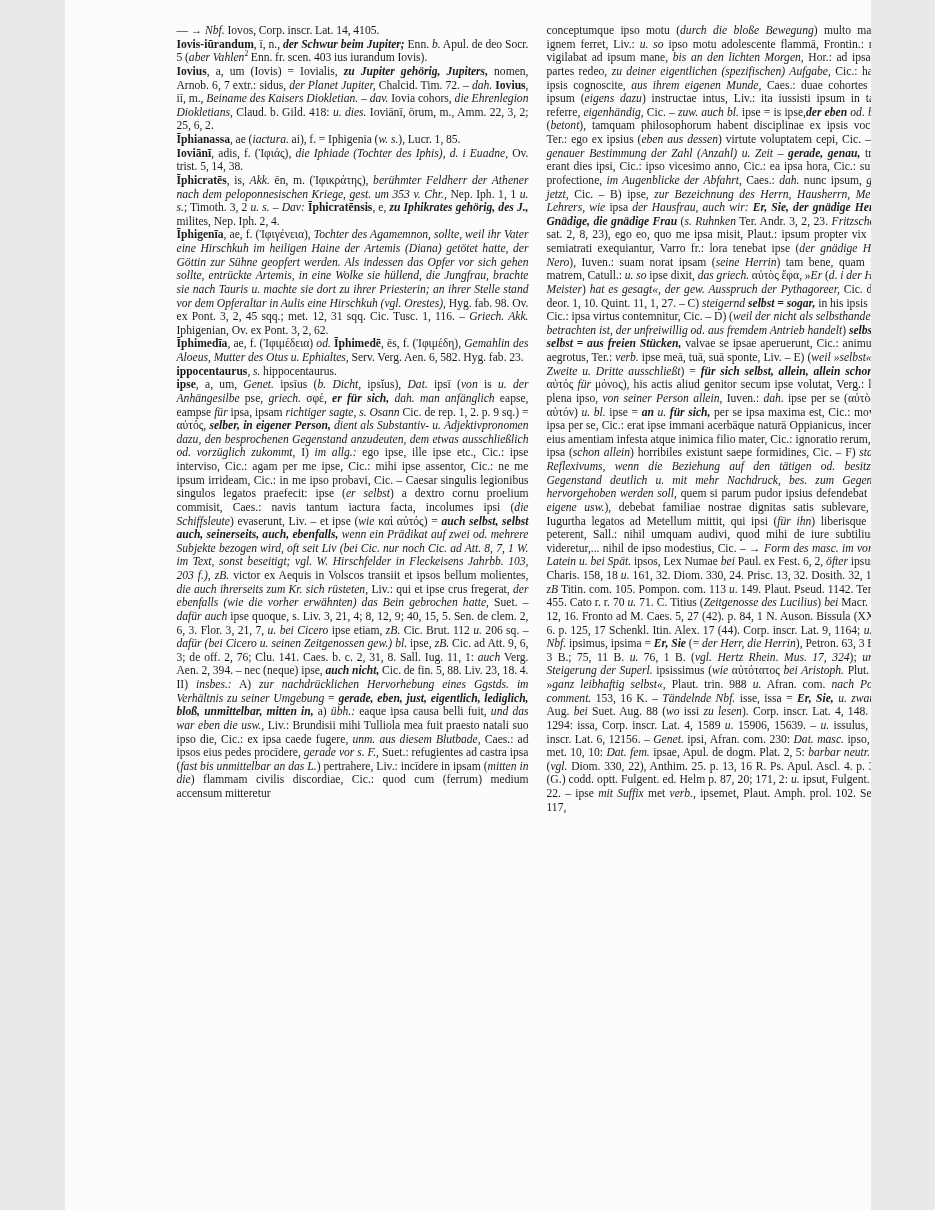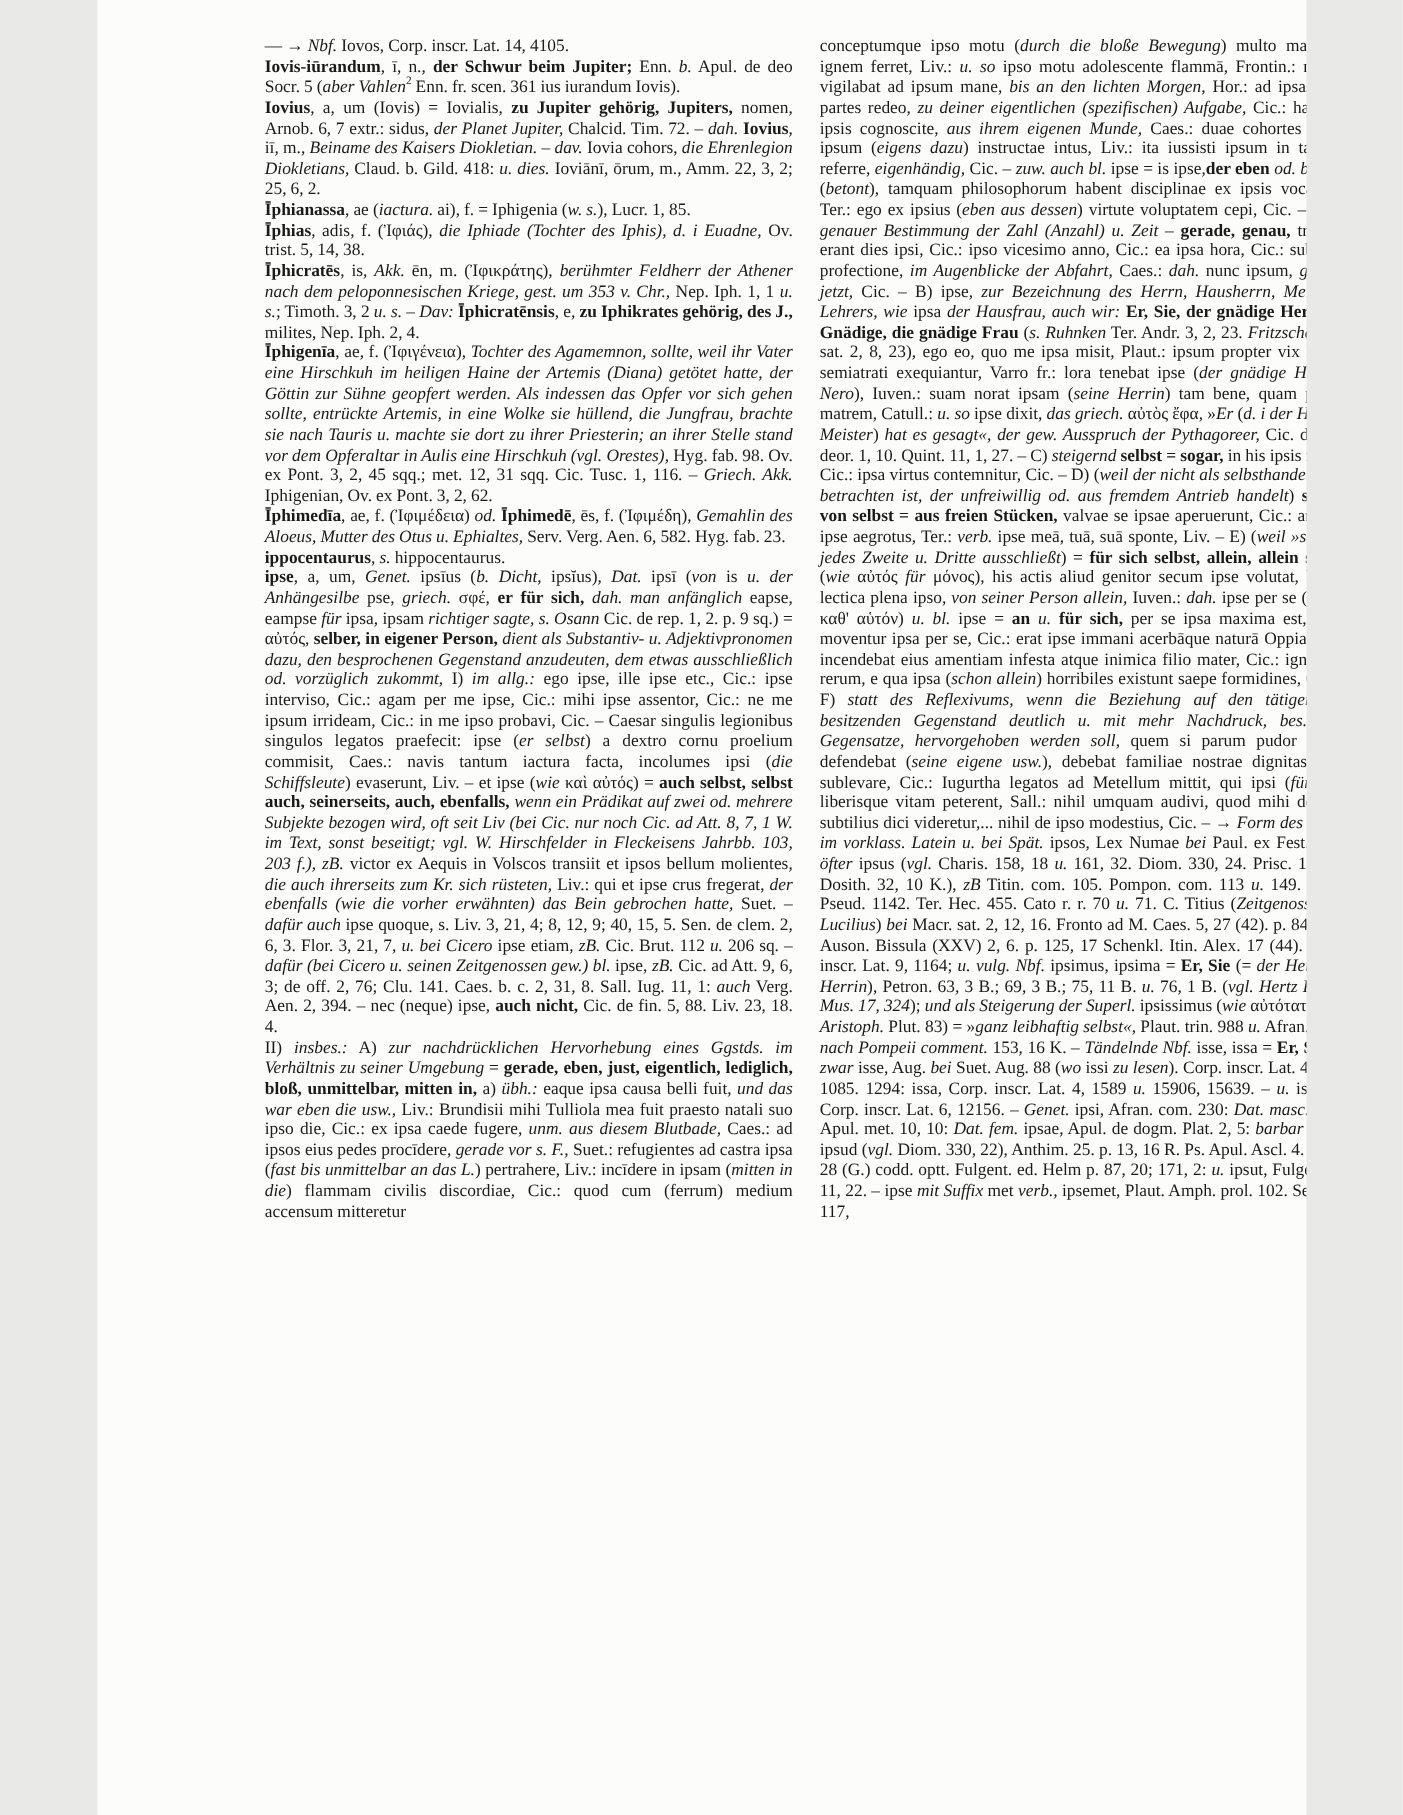--- a/index.html
+++ b/index.html
@@ -32,43 +32,43 @@
   p.entry {
     margin: 0;
     padding: 0;
     font-size: 11.6px;
     line-height: 13.62px;
     text-align: justify;
     word-spacing: -0.2px;
   }
   .f-b  { font-weight: 700; margin-top: 12px; }
   .f-i  { font-style: italic; }
-  .f-bi { font-weight: 700; }
+  .f-bi { font-weight: 700; font-style: italic; }
   .f-sup { vertical-align: super; font-size: 7.5px; line-height: 0; }
   .page-number {
     position: absolute;
     left: 872px;
     top: 1170px;
     width: 40px;
     text-align: right;
     font-size: 14px;
     line-height: 13px;
   }
 </style>
 </head>
 <body>
 
 <div class="page">
   <div class="columns">
     <div class="col" id="col-left">
         <p class="entry"><span>— → </span><span class="f-i">Nbf.</span><span> Iovos, Corp. inscr. Lat. 14, 4105.</span></p>
-        <p class="entry"><span class="f-b">Iovis-iūrandum</span><span>, ī, n., </span><span class="f-bi">der Schwur beim Jupiter;</span><span> Enn. </span><span class="f-i">b.</span><span> Apul. de deo Socr. 5 (</span><span class="f-i">aber Vahlen</span><span class="f-sup">2</span><span> Enn. fr. scen. 361 ius iurandum Iovis).</span></p>
+        <p class="entry"><span class="f-b">Iovis-iūrandum</span><span>, ī, n., </span><span class="f-bi">der Schwur beim Jupiter;</span><span> Enn. </span><span class="f-i">b.</span><span> Apul. de deo Socr. 5 (</span><span class="f-i">aber Vahlen</span><span class="f-sup">2</span><span> Enn. fr. scen. 403 ius iurandum Iovis).</span></p>
         <p class="entry"><span class="f-b">Iovius</span><span>, a, um (Iovis) = Iovialis, </span><span class="f-bi">zu Jupiter gehörig, Jupiters,</span><span> nomen, Arnob. 6, 7 extr.: sidus, </span><span class="f-i">der Planet Jupiter,</span><span> Chalcid. Tim. 72. – </span><span class="f-i">dah.</span><span> </span><span class="f-b">Iovius</span><span>, iī, m., </span><span class="f-i">Beiname des Kaisers Diokletian.</span><span> – </span><span class="f-i">dav.</span><span> Iovia cohors, </span><span class="f-i">die Ehrenlegion Diokletians,</span><span> Claud. b. Gild. 418: </span><span class="f-i">u. dies.</span><span> Ioviānī, ōrum, m., Amm. 22, 3, 2; 25, 6, 2.</span></p>
         <p class="entry"><span class="f-b">Īphianassa</span><span>, ae (</span><span class="f-i">iactura.</span><span> ai), f. = Iphigenia (</span><span class="f-i">w. s.</span><span>), Lucr. 1, 85.</span></p>
-        <p class="entry"><span class="f-b">Īphias</span><span>, adis, f. (Ἰφιάς), </span><span class="f-i">die Iphiade (Tochter des Iphis), d. i Euadne,</span><span> Ov. trist. 5, 14, 38.</span></p>
+        <p class="entry"><span class="f-b">Ioviānī</span><span>, adis, f. (Ἰφιάς), </span><span class="f-i">die Iphiade (Tochter des Iphis), d. i Euadne,</span><span> Ov. trist. 5, 14, 38.</span></p>
         <p class="entry"><span class="f-b">Īphicratēs</span><span>, is, </span><span class="f-i">Akk.</span><span> ēn, m. (Ἰφικράτης), </span><span class="f-i">berühmter Feldherr der Athener nach dem peloponnesischen Kriege, gest. um 353 v. Chr.,</span><span> Nep. Iph. 1, 1 </span><span class="f-i">u. s.</span><span>; Timoth. 3, 2 </span><span class="f-i">u. s.</span><span> – </span><span class="f-i">Dav:</span><span> </span><span class="f-b">Īphicratēnsis</span><span>, e, </span><span class="f-bi">zu Iphikrates gehörig, des J.,</span><span> milites, Nep. Iph. 2, 4.</span></p>
         <p class="entry"><span class="f-b">Īphigenīa</span><span>, ae, f. (Ἰφιγένεια), </span><span class="f-i">Tochter des Agamemnon, sollte, weil ihr Vater eine Hirschkuh im heiligen Haine der Artemis (Diana) getötet hatte, der Göttin zur Sühne geopfert werden. Als indessen das Opfer vor sich gehen sollte, entrückte Artemis, in eine Wolke sie hüllend, die Jungfrau, brachte sie nach Tauris u. machte sie dort zu ihrer Priesterin; an ihrer Stelle stand vor dem Opferaltar in Aulis eine Hirschkuh (vgl. Orestes),</span><span> Hyg. fab. 98. Ov. ex Pont. 3, 2, 45 sqq.; met. 12, 31 sqq. Cic. Tusc. 1, 116. – </span><span class="f-i">Griech. Akk.</span><span> Iphigenian, Ov. ex Pont. 3, 2, 62.</span></p>
         <p class="entry"><span class="f-b">Īphimedīa</span><span>, ae, f. (Ἰφιμέδεια) </span><span class="f-i">od.</span><span> </span><span class="f-b">Īphimedē</span><span>, ēs, f. (Ἰφιμέδη), </span><span class="f-i">Gemahlin des Aloeus, Mutter des Otus u. Ephialtes,</span><span> Serv. Verg. Aen. 6, 582. Hyg. fab. 23.</span></p>
         <p class="entry"><span class="f-b">ippocentaurus</span><span>, </span><span class="f-i">s.</span><span> hippocentaurus.</span></p>
         <p class="entry"><span class="f-b">ipse</span><span>, a, um, </span><span class="f-i">Genet.</span><span> ipsīus (</span><span class="f-i">b. Dicht,</span><span> ipsĭus), </span><span class="f-i">Dat.</span><span> ipsī (</span><span class="f-i">von</span><span> is </span><span class="f-i">u. der Anhängesilbe</span><span> pse, </span><span class="f-i">griech.</span><span> σφέ, </span><span class="f-bi">er für sich,</span><span> </span><span class="f-i">dah. man anfänglich</span><span> eapse, eampse </span><span class="f-i">für</span><span> ipsa, ipsam </span><span class="f-i">richtiger sagte, s. Osann</span><span> Cic. de rep. 1, 2. p. 9 sq.) = αὐτός, </span><span class="f-bi">selber, in eigener Person,</span><span> </span><span class="f-i">dient als Substantiv- u. Adjektivpronomen dazu, den besprochenen Gegenstand anzudeuten, dem etwas ausschließlich od. vorzüglich zukommt,</span><span> I) </span><span class="f-i">im allg.:</span><span> ego ipse, ille ipse etc., Cic.: ipse interviso, Cic.: agam per me ipse, Cic.: mihi ipse assentor, Cic.: ne me ipsum irrideam, Cic.: in me ipso probavi, Cic. – Caesar singulis legionibus singulos legatos praefecit: ipse (</span><span class="f-i">er selbst</span><span>) a dextro cornu proelium commisit, Caes.: navis tantum iactura facta, incolumes ipsi (</span><span class="f-i">die Schiffsleute</span><span>) evaserunt, Liv. – et ipse (</span><span class="f-i">wie</span><span> καὶ αὐτός) = </span><span class="f-bi">auch selbst, selbst auch, seinerseits, auch, ebenfalls,</span><span> </span><span class="f-i">wenn ein Prädikat auf zwei od. mehrere Subjekte bezogen wird, oft seit Liv (bei Cic. nur noch Cic. ad Att. 8, 7, 1 W. im Text, sonst beseitigt; vgl. W. Hirschfelder in Fleckeisens Jahrbb. 103, 203 f.), zB.</span><span> victor ex Aequis in Volscos transiit et ipsos bellum molientes, </span><span class="f-i">die auch ihrerseits zum Kr. sich rüsteten,</span><span> Liv.: qui et ipse crus fregerat, </span><span class="f-i">der ebenfalls (wie die vorher erwähnten) das Bein gebrochen hatte,</span><span> Suet. – </span><span class="f-i">dafür auch</span><span> ipse quoque, s. Liv. 3, 21, 4; 8, 12, 9; 40, 15, 5. Sen. de clem. 2, 6, 3. Flor. 3, 21, 7, </span><span class="f-i">u. bei Cicero</span><span> ipse etiam, </span><span class="f-i">zB.</span><span> Cic. Brut. 112 </span><span class="f-i">u.</span><span> 206 sq. – </span><span class="f-i">dafür (bei Cicero u. seinen Zeitgenossen gew.) bl.</span><span> ipse, </span><span class="f-i">zB.</span><span> Cic. ad Att. 9, 6, 3; de off. 2, 76; Clu. 141. Caes. b. c. 2, 31, 8. Sall. Iug. 11, 1: </span><span class="f-i">auch</span><span> Verg. Aen. 2, 394. – nec (neque) ipse, </span><span class="f-bi">auch nicht,</span><span> Cic. de fin. 5, 88. Liv. 23, 18. 4.</span></p>
         <p class="entry"><span>II) </span><span class="f-i">insbes.:</span><span> A) </span><span class="f-i">zur nachdrücklichen Hervorhebung eines Ggstds. im Verhältnis zu seiner Umgebung</span><span> = </span><span class="f-bi">gerade, eben, just, eigentlich, lediglich, bloß, unmittelbar, mitten in,</span><span> a) </span><span class="f-i">übh.:</span><span> eaque ipsa causa belli fuit, </span><span class="f-i">und das war eben die usw.,</span><span> Liv.: Brundisii mihi Tulliola mea fuit praesto natali suo ipso die, Cic.: ex ipsa caede fugere, </span><span class="f-i">unm. aus diesem Blutbade,</span><span> Caes.: ad ipsos eius pedes procīdere, </span><span class="f-i">gerade vor s. F.,</span><span> Suet.: refugientes ad castra ipsa (</span><span class="f-i">fast bis unmittelbar an das L.</span><span>) pertrahere, Liv.: incīdere in ipsam (</span><span class="f-i">mitten in die</span><span>) flammam civilis discordiae, Cic.: quod cum (ferrum) medium accensum mitteretur</span></p>
       </div>
     <div class="col" id="col-right">
         <p class="entry"><span>conceptumque ipso motu (</span><span class="f-i">durch die bloße Bewegung</span><span>) multo maiorem ignem ferret, Liv.: </span><span class="f-i">u. so</span><span> ipso motu adolescente flammā, Frontin.: noctes vigilabat ad ipsum mane, </span><span class="f-i">bis an den lichten Morgen,</span><span> Hor.: ad ipsas tuas partes redeo, </span><span class="f-i">zu deiner eigentlichen (spezifischen) Aufgabe,</span><span> Cic.: haec ab ipsis cognoscite, </span><span class="f-i">aus ihrem eigenen Munde,</span><span> Caes.: duae cohortes ad id ipsum (</span><span class="f-i">eigens dazu</span><span>) instructae intus, Liv.: ita iussisti ipsum in tabulas referre, </span><span class="f-i">eigenhändig,</span><span> Cic. – </span><span class="f-i">zuw. auch bl.</span><span> ipse = is ipse,</span><span class="f-bi">der eben</span><span> </span><span class="f-i">od. bl.</span><span> </span><span class="f-bi">der</span><span> (</span><span class="f-i">betont</span><span>), tamquam philosophorum habent disciplinae ex ipsis vocabula, Ter.: ego ex ipsius (</span><span class="f-i">eben aus dessen</span><span>) virtute voluptatem cepi, Cic. – b) </span><span class="f-i">zu genauer Bestimmung der Zahl (Anzahl) u. Zeit</span><span> – </span><span class="f-bi">gerade, genau,</span><span> triginta erant dies ipsi, Cic.: ipso vicesimo anno, Cic.: ea ipsa hora, Cic.: sub ipsa profectione, </span><span class="f-i">im Augenblicke der Abfahrt,</span><span> Caes.: </span><span class="f-i">dah.</span><span> nunc ipsum, </span><span class="f-i">gerade jetzt,</span><span> Cic. – B) ipse, </span><span class="f-i">zur Bezeichnung des Herrn, Hausherrn, Meisters, Lehrers, wie</span><span> ipsa </span><span class="f-i">der Hausfrau, auch wir:</span><span> </span><span class="f-bi">Er, Sie, der gnädige Herr, die Gnädige, die gnädige Frau</span><span> (</span><span class="f-i">s. Ruhnken</span><span> Ter. Andr. 3, 2, 23. </span><span class="f-i">Fritzsche</span><span> Hor. sat. 2, 8, 23), ego eo, quo me ipsa misit, Plaut.: ipsum propter vix liberti semiatrati exequiantur, Varro fr.: lora tenebat ipse (</span><span class="f-i">der gnädige Herr = Nero</span><span>), Iuven.: suam norat ipsam (</span><span class="f-i">seine Herrin</span><span>) tam bene, quam puella matrem, Catull.: </span><span class="f-i">u. so</span><span> ipse dixit, </span><span class="f-i">das griech.</span><span> αὐτὸς ἔφα, »</span><span class="f-i">Er</span><span> (</span><span class="f-i">d. i der Herr u. Meister</span><span>) </span><span class="f-i">hat es gesagt«,</span><span> </span><span class="f-i">der gew. Ausspruch der Pythagoreer,</span><span> Cic. de nat. deor. 1, 10. Quint. 11, 1, 27. – C) </span><span class="f-i">steigernd</span><span> </span><span class="f-bi">selbst = sogar,</span><span> in his ipsis rebus, Cic.: ipsa virtus contemnitur, Cic. – D) (</span><span class="f-i">weil der nicht als selbsthandelnd zu betrachten ist, der unfreiwillig od. aus fremdem Antrieb handelt</span><span>) </span><span class="f-bi">selbst, von selbst = aus freien Stücken,</span><span> valvae se ipsae aperuerunt, Cic.: animus ipse aegrotus, Ter.: </span><span class="f-i">verb.</span><span> ipse meā, tuā, suā sponte, Liv. – E) (</span><span class="f-i">weil »selbst« jedes Zweite u. Dritte ausschließt</span><span>) = </span><span class="f-bi">für sich selbst, allein, allein schon</span><span> (</span><span class="f-i">wie</span><span> αὐτός </span><span class="f-i">für</span><span> μόνος), his actis aliud genitor secum ipse volutat, Verg.: lectica plena ipso, </span><span class="f-i">von seiner Person allein,</span><span> Iuven.: </span><span class="f-i">dah.</span><span> ipse per se (αὐτὸς καθ' αὑτόν) </span><span class="f-i">u. bl.</span><span> ipse = </span><span class="f-bi">an</span><span> </span><span class="f-i">u.</span><span> </span><span class="f-bi">für sich,</span><span> per se ipsa maxima est, Cic.: moventur ipsa per se, Cic.: erat ipse immani acerbāque naturā Oppianicus, incendebat eius amentiam infesta atque inimica filio mater, Cic.: ignoratio rerum, e qua ipsa (</span><span class="f-i">schon allein</span><span>) horribiles existunt saepe formidines, Cic. – F) </span><span class="f-i">statt des Reflexivums, wenn die Beziehung auf den tätigen od. besitzenden Gegenstand deutlich u. mit mehr Nachdruck, bes. zum Gegensatze, hervorgehoben werden soll,</span><span> quem si parum pudor ipsius defendebat (</span><span class="f-i">seine eigene usw.</span><span>), debebat familiae nostrae dignitas satis sublevare, Cic.: Iugurtha legatos ad Metellum mittit, qui ipsi (</span><span class="f-i">für ihn</span><span>) liberisque vitam peterent, Sall.: nihil umquam audivi, quod mihi de iure subtilius dici videretur,... nihil de ipso modestius, Cic. – → </span><span class="f-i">Form des masc. im vorklass. Latein u. bei Spät.</span><span> ipsos, Lex Numae </span><span class="f-i">bei</span><span> Paul. ex Fest. 6, 2, </span><span class="f-i">öfter</span><span> ipsus (</span><span class="f-i">vgl.</span><span> Charis. 158, 18 </span><span class="f-i">u.</span><span> 161, 32. Diom. 330, 24. Prisc. 13, 32. Dosith. 32, 10 K.), </span><span class="f-i">zB</span><span> Titin. com. 105. Pompon. com. 113 </span><span class="f-i">u.</span><span> 149. Plaut. Pseud. 1142. Ter. Hec. 455. Cato r. r. 70 </span><span class="f-i">u.</span><span> 71. C. Titius (</span><span class="f-i">Zeitgenosse des Lucilius</span><span>) </span><span class="f-i">bei</span><span> Macr. sat. 2, 12, 16. Fronto ad M. Caes. 5, 27 (42). p. 84, 1 N. Auson. Bissula (XXV) 2, 6. p. 125, 17 Schenkl. Itin. Alex. 17 (44). Corp. inscr. Lat. 9, 1164; </span><span class="f-i">u. vulg. Nbf.</span><span> ipsimus, ipsima = </span><span class="f-bi">Er, Sie</span><span> (= </span><span class="f-i">der Herr, die Herrin</span><span>), Petron. 63, 3 B.; 69, 3 B.; 75, 11 B. </span><span class="f-i">u.</span><span> 76, 1 B. (</span><span class="f-i">vgl. Hertz Rhein. Mus. 17, 324</span><span>); </span><span class="f-i">und als Steigerung der Superl.</span><span> ipsissimus (</span><span class="f-i">wie</span><span> αὐτότατος </span><span class="f-i">bei Aristoph.</span><span> Plut. 83) = »</span><span class="f-i">ganz leibhaftig selbst«,</span><span> Plaut. trin. 988 </span><span class="f-i">u.</span><span> Afran. com. </span><span class="f-i">nach Pompeii comment.</span><span> 153, 16 K. – </span><span class="f-i">Tändelnde Nbf.</span><span> isse, issa = </span><span class="f-bi">Er, Sie,</span><span> </span><span class="f-i">u. zwar</span><span> isse, Aug. </span><span class="f-i">bei</span><span> Suet. Aug. 88 (</span><span class="f-i">wo</span><span> issi </span><span class="f-i">zu lesen</span><span>). Corp. inscr. Lat. 4, 148. 1085. 1294: issa, Corp. inscr. Lat. 4, 1589 </span><span class="f-i">u.</span><span> 15906, 15639. – </span><span class="f-i">u.</span><span> issulus, Corp. inscr. Lat. 6, 12156. – </span><span class="f-i">Genet.</span><span> ipsi, Afran. com. 230: </span><span class="f-i">Dat. masc.</span><span> ipso, Apul. met. 10, 10: </span><span class="f-i">Dat. fem.</span><span> ipsae, Apul. de dogm. Plat. 2, 5: </span><span class="f-i">barbar neutr.</span><span> ipsud (</span><span class="f-i">vgl.</span><span> Diom. 330, 22), Anthim. 25. p. 13, 16 R. Ps. Apul. Ascl. 4. p. 30, 28 (G.) codd. optt. Fulgent. ed. Helm p. 87, 20; 171, 2: </span><span class="f-i">u.</span><span> ipsut, Fulgent. p. 11, 22. – ipse </span><span class="f-i">mit Suffix</span><span> met </span><span class="f-i">verb.,</span><span> ipsemet, Plaut. Amph. prol. 102. Sen. ep. 117,</span></p>
       </div>

